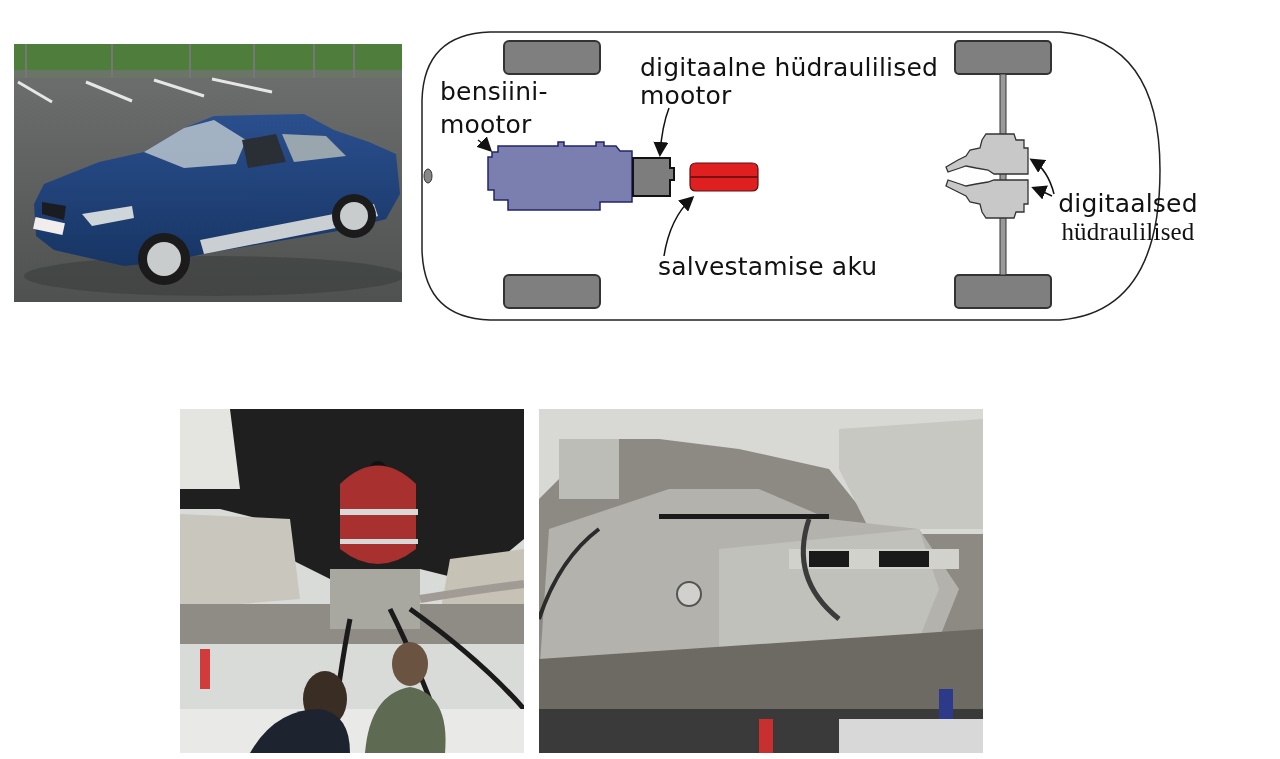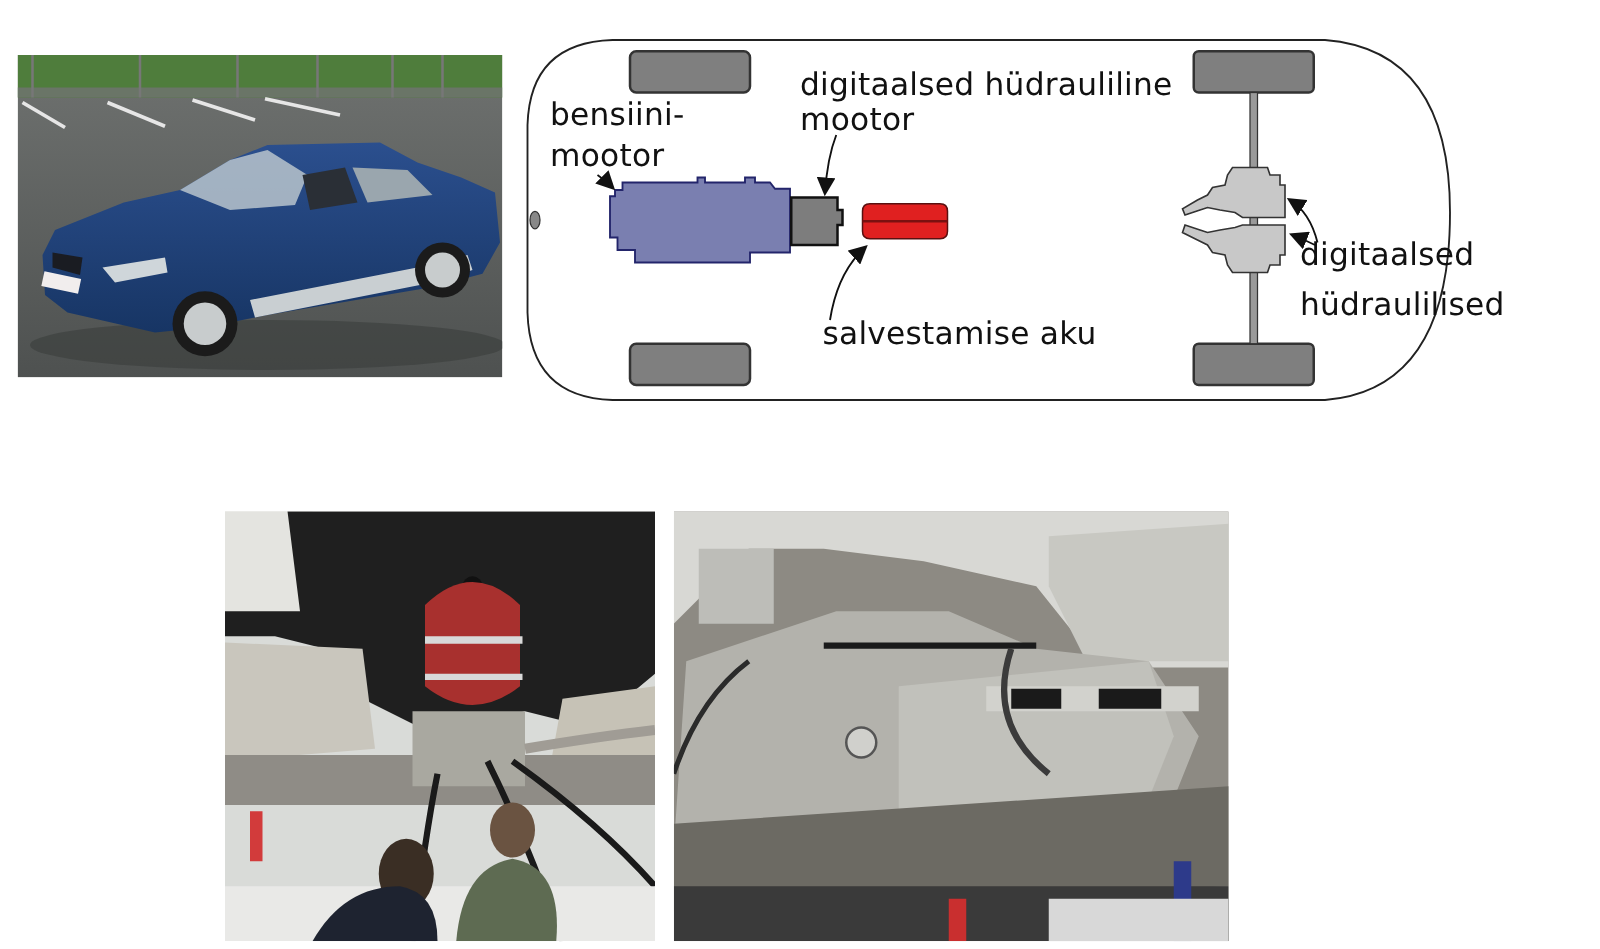--- a/index.html
+++ b/index.html
@@ -1,21 +1,21 @@
 <!DOCTYPE html>
 <html><head>
   <meta charset="utf-8">
   <style>
     html, body { margin: 0; padding: 0; background: #ffffff; }
     body { width: 1280px; height: 759px; position: relative; overflow: hidden; font-family: "DejaVu Sans", sans-serif; }
     .photo { position: absolute; overflow: hidden; }
     .photo svg { display: block; }
     .diagram { position: absolute; left: 420px; top: 30px; width: 745px; height: 292px; }
     .label { position: absolute; font-family: "DejaVu Sans", sans-serif; color: #111; font-size: 25px; line-height: 28px; white-space: nowrap; letter-spacing: 0.2px; }
-    .label.right { text-align: left; }
+    .label.right { text-align: center; }
   </style>
 </head>
 <body>
 
 <div class="photo" style="left:14px; top:44px; width:388px; height:258px;">
   <svg width="388" height="258" viewBox="0 0 388 258">
     <defs>
       <linearGradient id="asph" x1="0" y1="0" x2="0" y2="1">
         <stop offset="0" stop-color="#6f7270"></stop>
         <stop offset="1" stop-color="#4e5150"></stop>
@@ -94,29 +94,29 @@
     <path d="M244,226 Q250,188 272,168" fill="none" stroke="#111" stroke-width="1.5" marker-end="url(#ah)"></path>
     <path d="M634,164 Q628,140 612,130" fill="none" stroke="#111" stroke-width="1.5" marker-end="url(#ah)"></path>
     <path d="M632,166 Q624,162 614,158" fill="none" stroke="#111" stroke-width="1.5" marker-end="url(#ah)"></path>
   </svg>
 
   <div class="label" style="left:20px; top:48px;">
     <div>bensiini-</div>
     <div style="margin-top:5px;">mootor</div>
   </div>
   <div class="label" style="left:220px; top:24px;">
-    <div>digitaalsed hüdrauliline</div>
+    <div>digitaalne hüdraulilised</div>
     <div>mootor</div>
   </div>
   <div class="label" style="left:218px; top:218px;">
     <div style="margin-top:5px;margin-left:20px;">salvestamise aku</div>
   </div>
   <div class="label right" style="left:620px; top:160px; width:176px;">
     <div>digitaalsed</div>
-    <div style="margin-top:12px;">hüdraulilised</div>
+    <div style="margin-top:0;font-family:Liberation Serif, serif;">hüdraulilised</div>
   </div>
 </div>
 
 <div class="photo" style="left:180px; top:409px; width:344px; height:344px;">
   <svg width="344" height="344" viewBox="0 0 344 344">
     <rect width="344" height="344" fill="#d9dbd8"></rect>
     <rect x="0" y="0" width="70" height="90" fill="#e4e4e0"></rect>
     <path d="M50,0 L344,0 L344,130 L320,150 L280,170 L240,160 L200,170 L150,170 L110,150 L80,110 L40,100 L0,100 L0,80 L60,80 Z" fill="#1f1f1f"></path>
     <path d="M0,105 L110,110 L120,190 L0,200 Z" fill="#c9c6bd"></path>
     <path d="M270,150 L344,140 L344,200 L260,205 Z" fill="#c6c2b6"></path>

